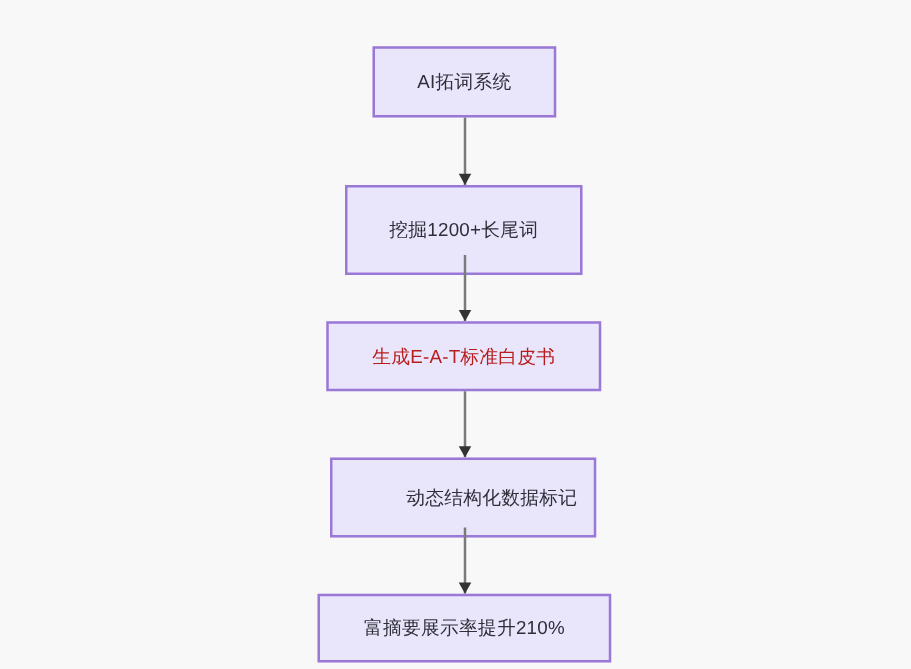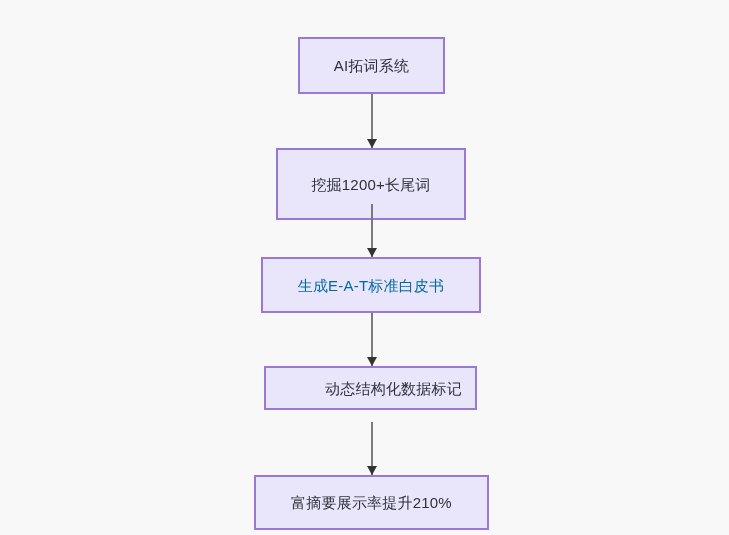--- a/index.html
+++ b/index.html
@@ -75,30 +75,30 @@
 
   <div class="node" style="left: 276px; top: 124px; width: 190px; height: 72px; background: rgb(233, 230, 252); border-color: rgb(154, 120, 214); color: rgb(47, 47, 58);">
     <span class="node-label">挖掘1200+长尾词</span>
   </div>
 
   <div class="edge" style="left: 371px; top: 180px; height: 53px;">
     <div class="edge-line" style="height: 53px; background: rgb(122, 122, 122);"></div>
     <div class="edge-head" style="top: 44px; border-top-color: rgb(51, 51, 51);"></div>
   </div>
 
-  <div class="node" style="left: 261px; top: 233px; width: 220px; height: 56px; background: rgb(233, 230, 252); border-color: rgb(154, 120, 214); color: #0369a1;">
+  <div class="node" style="left: 261px; top: 233px; width: 220px; height: 56px; background: rgb(233, 230, 252); border-color: rgb(154, 120, 214); color: #b91c1c;">
     <span class="node-label">生成E-A-T标准白皮书</span>
   </div>
 
   <div class="edge" style="left: 371px; top: 289px; height: 53px;">
     <div class="edge-line" style="height: 53px; background: rgb(122, 122, 122);"></div>
     <div class="edge-head" style="top: 44px; border-top-color: rgb(51, 51, 51);"></div>
   </div>
 
-  <div class="node" style="left: 264px; top: 342px; width: 213px; height: 44px; background: rgb(233, 230, 252); border-color: rgb(154, 120, 214); color: rgb(47, 47, 58); padding-left: 46px;">
+  <div class="node" style="left: 264px; top: 342px; width: 213px; height: 64px; background: rgb(233, 230, 252); border-color: rgb(154, 120, 214); color: rgb(47, 47, 58); padding-left: 46px;">
     <span class="node-label">动态结构化数据标记</span>
   </div>
 
   <div class="edge" style="left: 371px; top: 398px; height: 53px;">
     <div class="edge-line" style="height: 53px; background: rgb(122, 122, 122);"></div>
     <div class="edge-head" style="top: 44px; border-top-color: rgb(51, 51, 51);"></div>
   </div>
 
   <div class="node" style="left: 254px; top: 451px; width: 235px; height: 55px; background: rgb(233, 230, 252); border-color: rgb(154, 120, 214); color: rgb(47, 47, 58); justify-content: center;">
     <span class="node-label">富摘要展示率提升210%</span>

